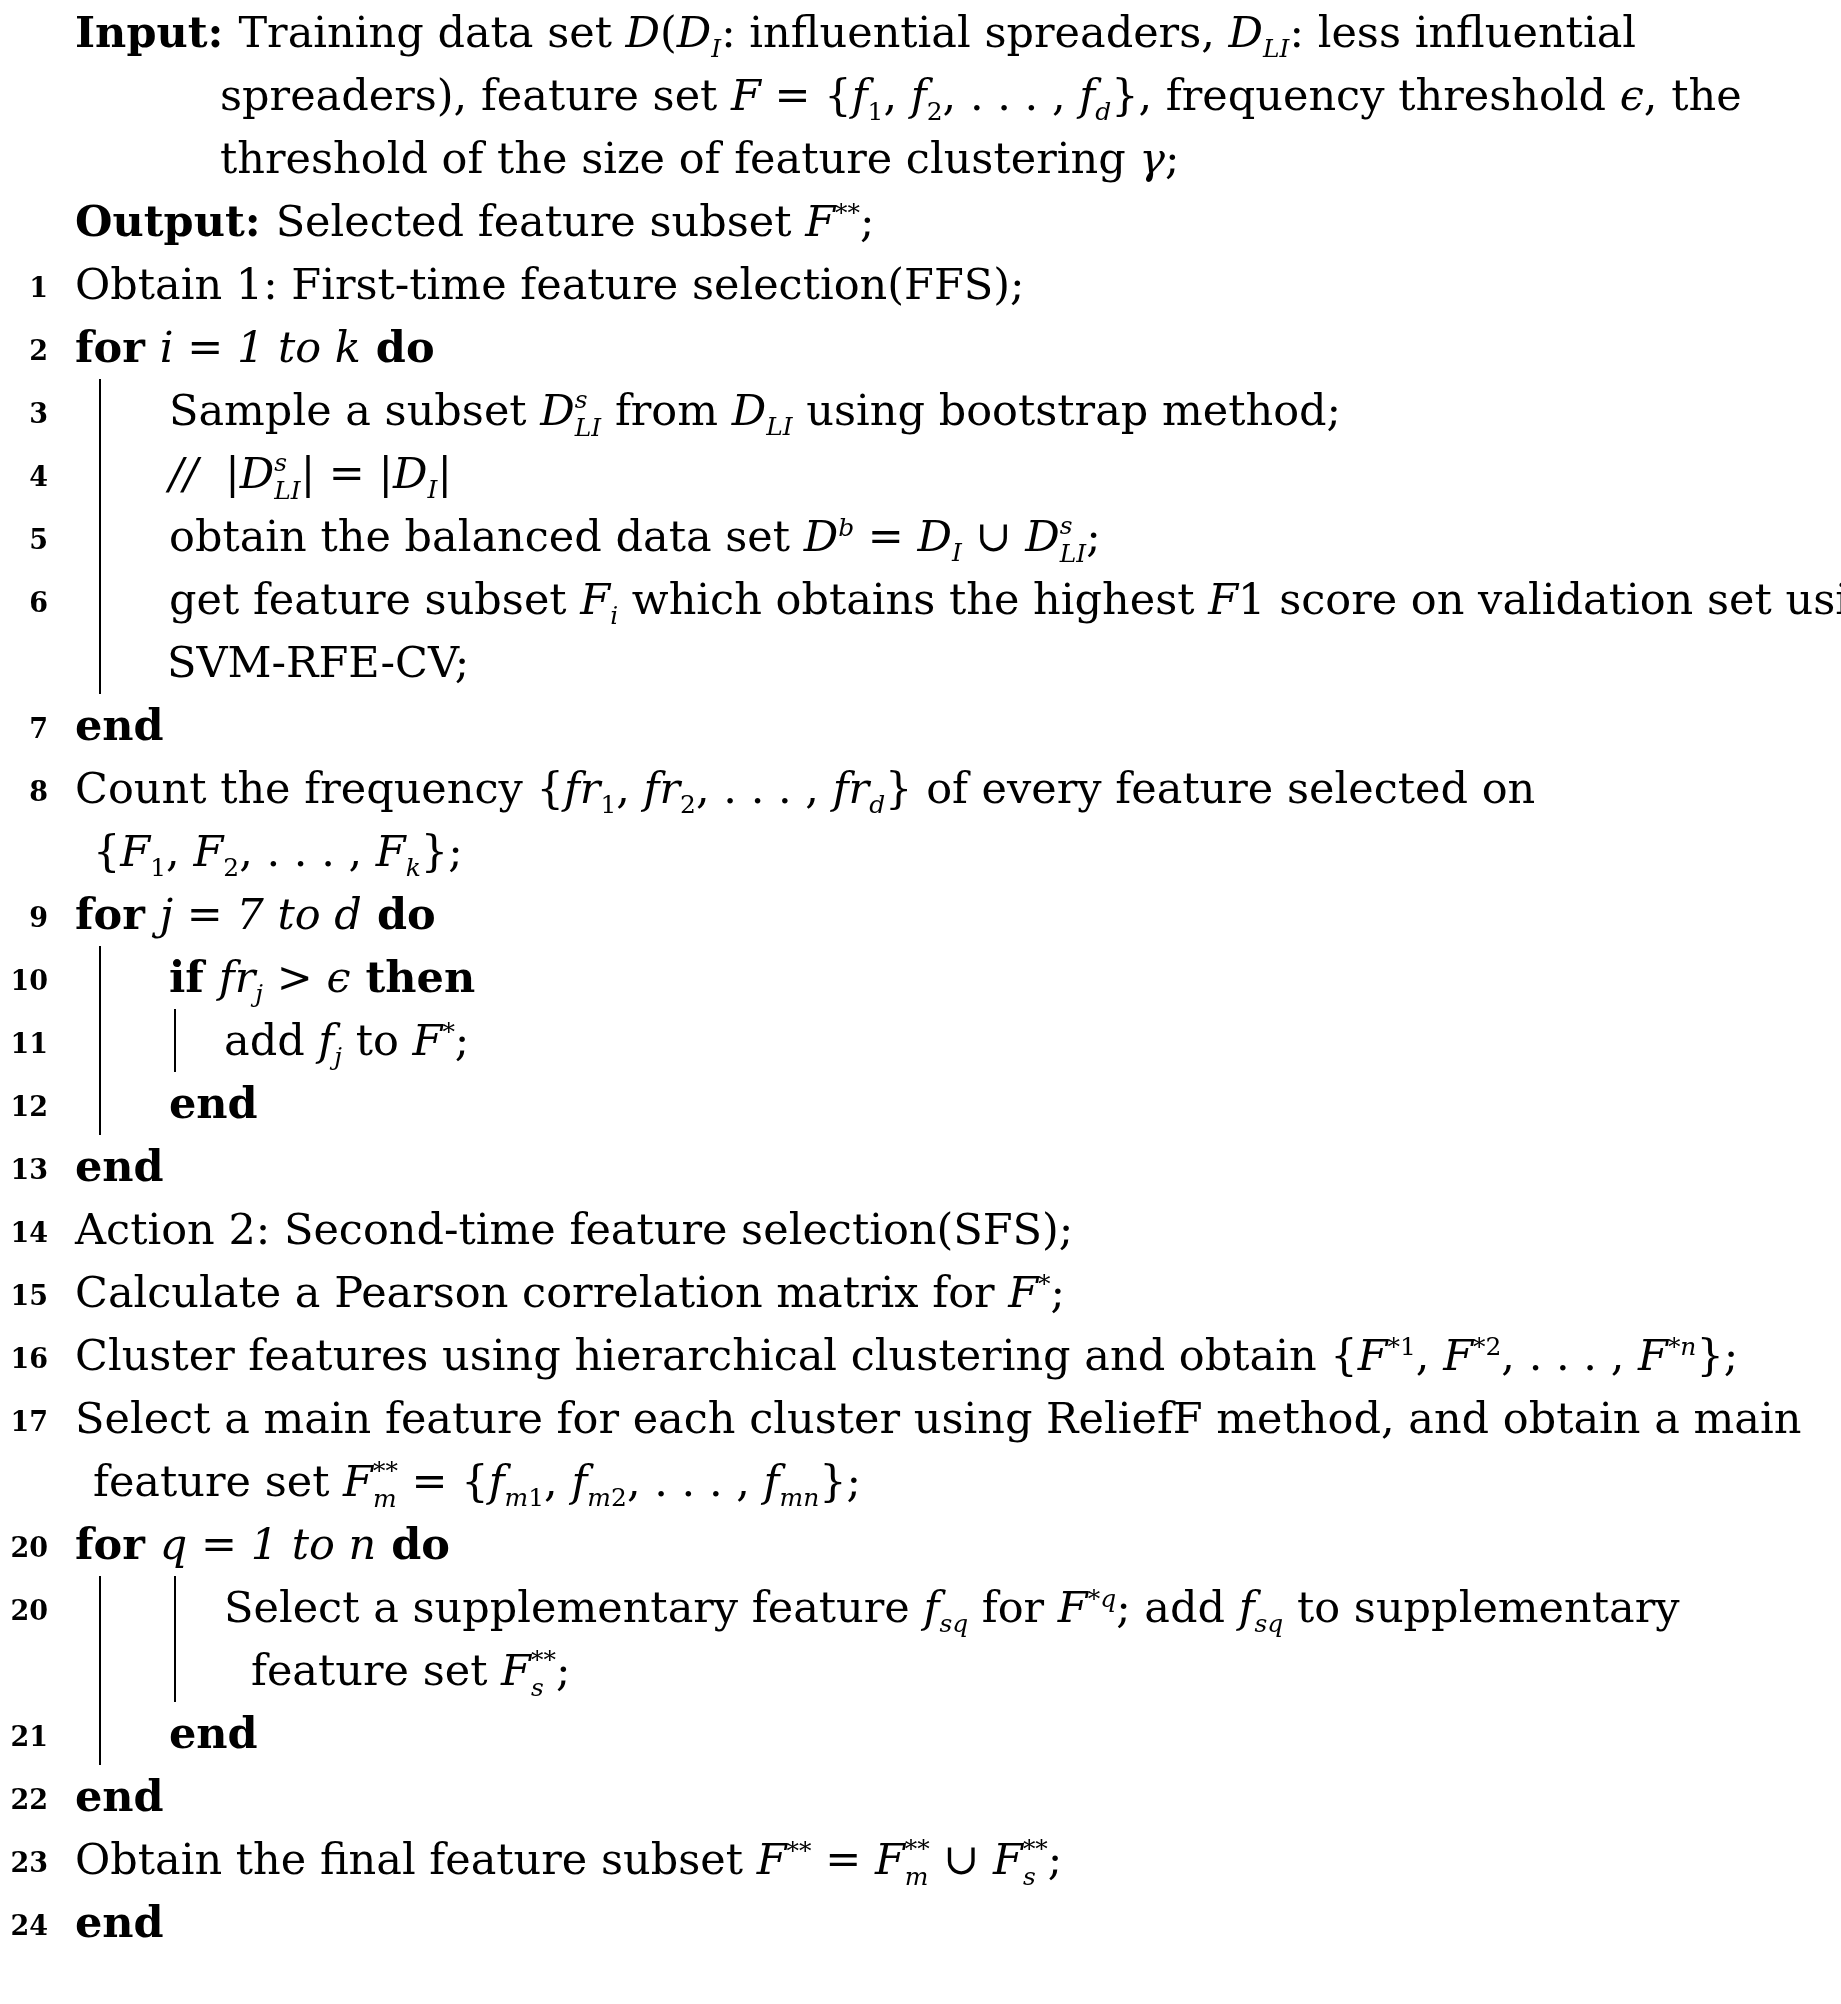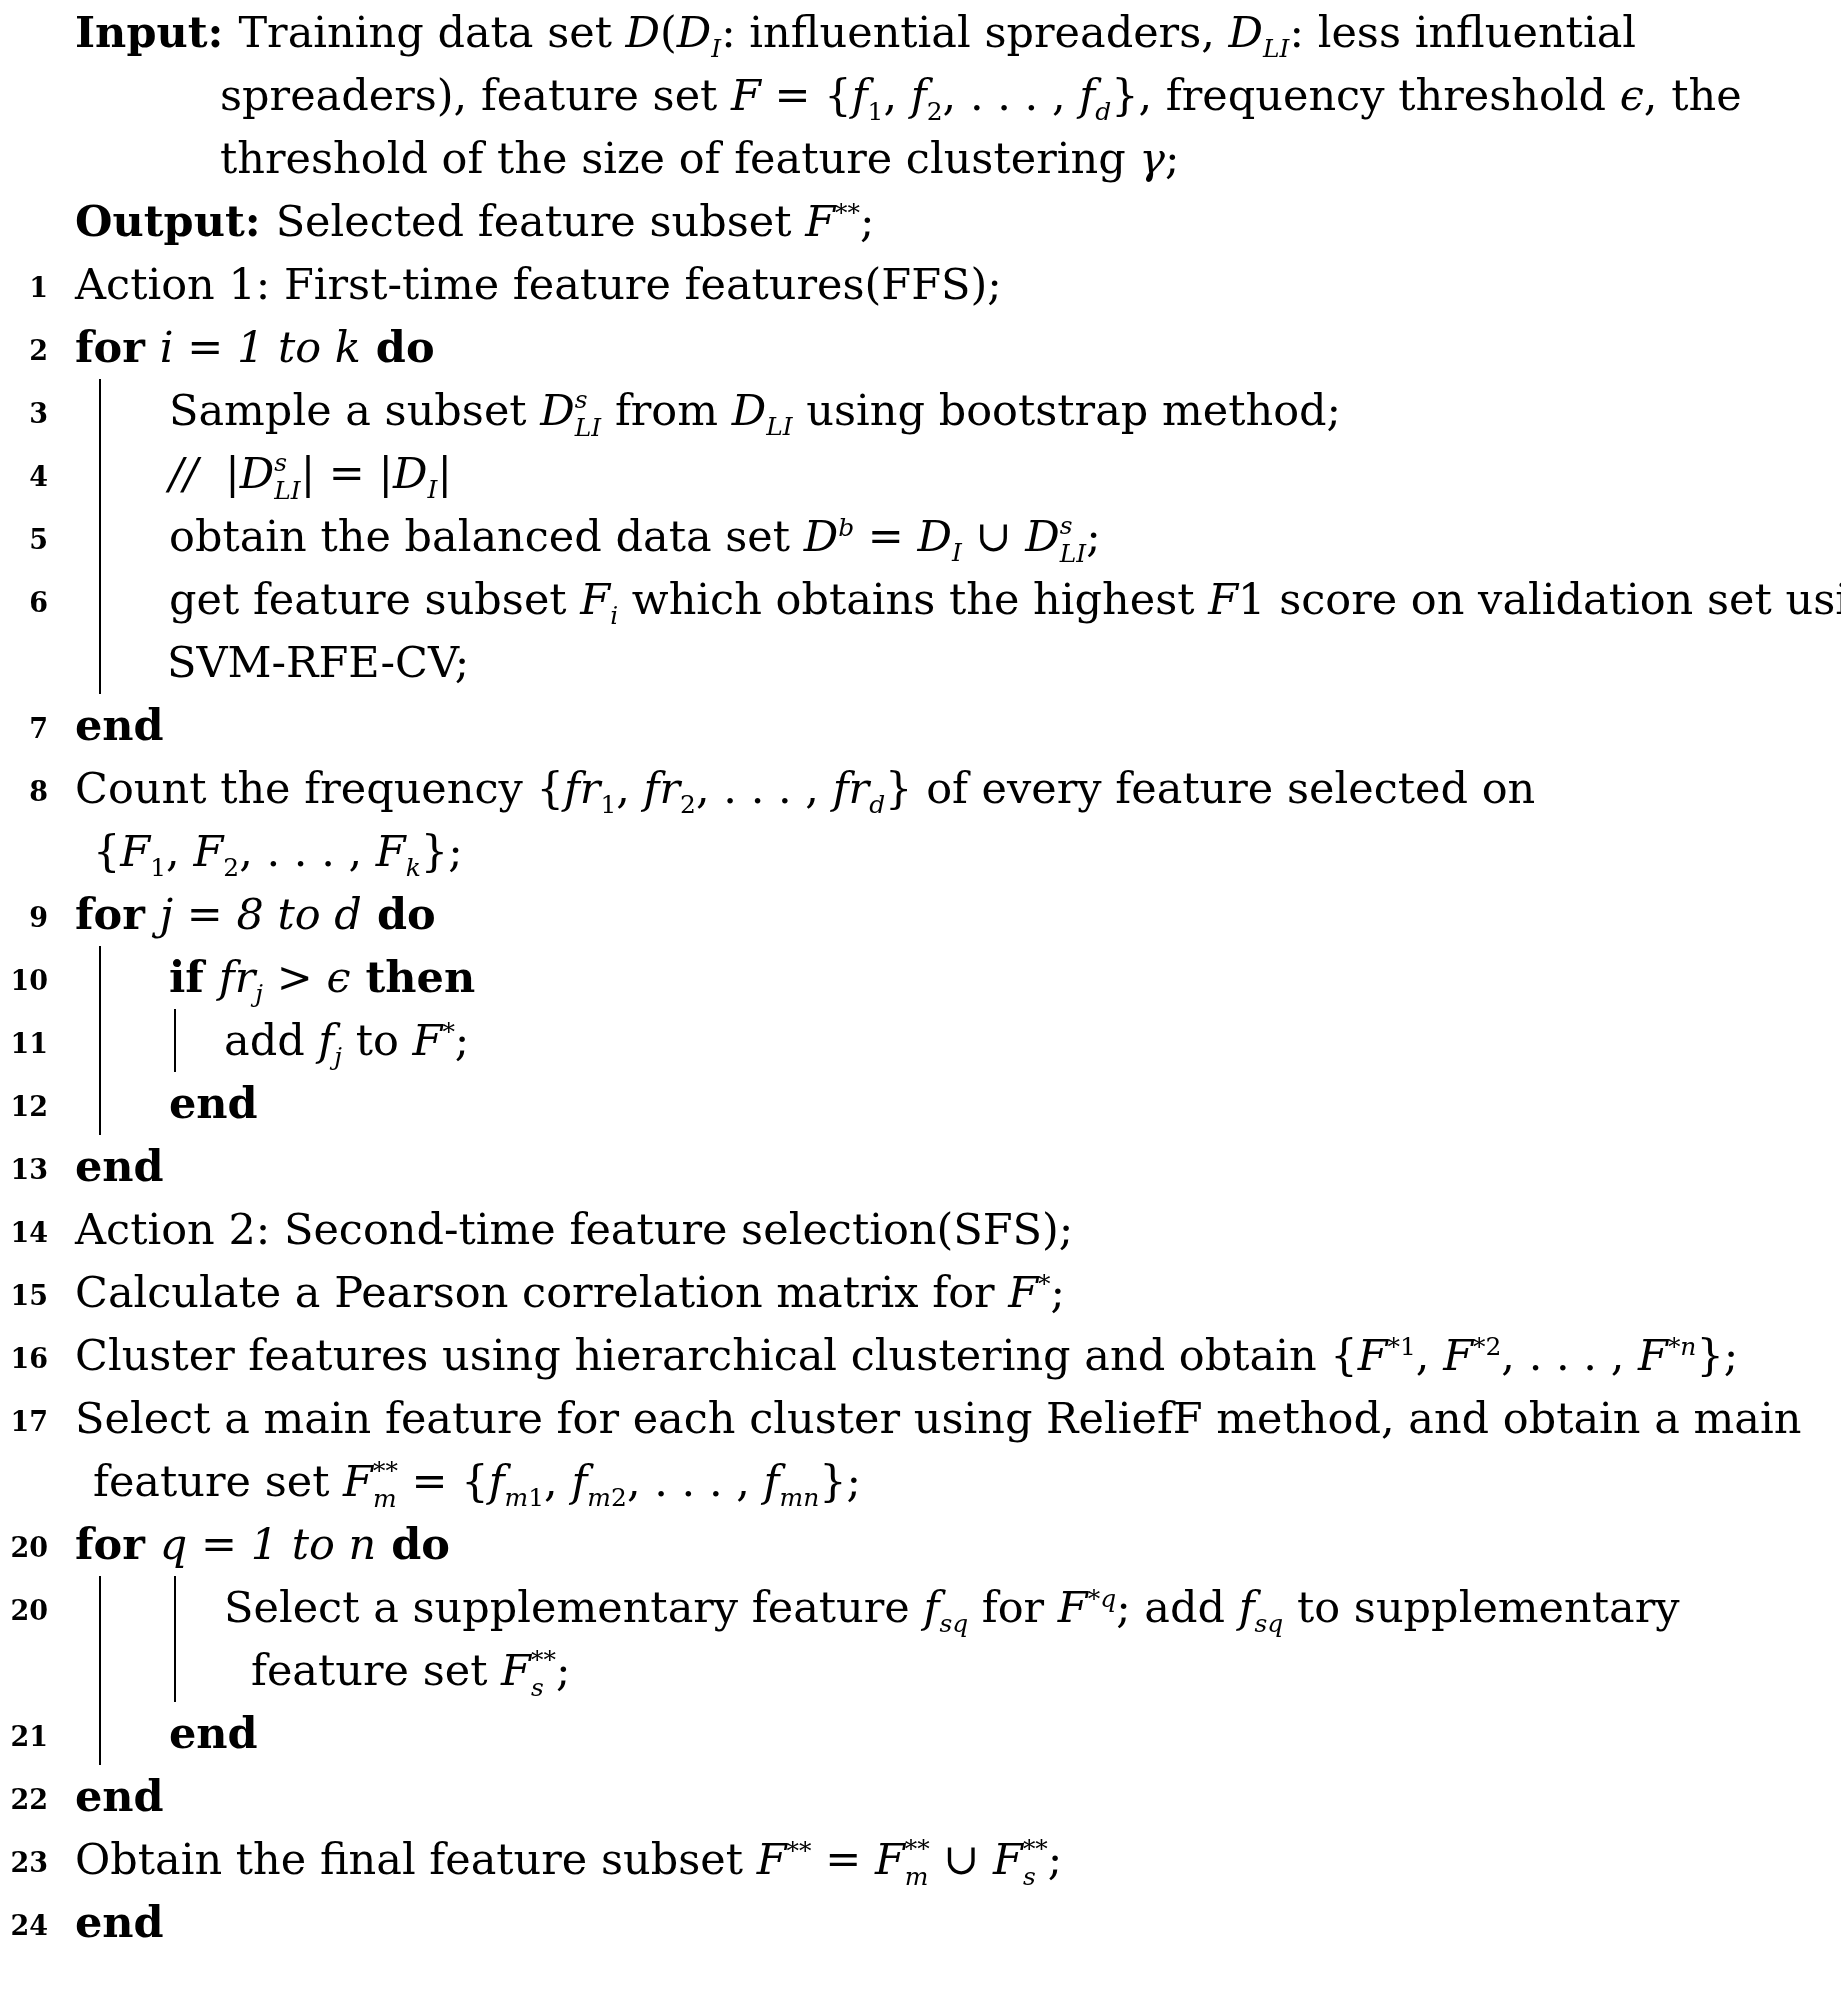--- a/index.html
+++ b/index.html
@@ -79,31 +79,31 @@
   .ss span { display: block; }
 </style>
 </head>
 <body>
 
 <div id="algorithm">
     <div class="line hdr"><span class="content"><span class="b">Input: </span><span>Training data set </span><span class="i">D</span><span>(</span><span class="i">D</span><span class="sub i">I</span><span>: influential spreaders, </span><span class="i">D</span><span class="sub i">LI</span><span>: less influential</span></span></div>
     <div class="line hdrc"><span class="content"><span>spreaders), feature set </span><span class="i">F</span><span> = {</span><span class="i">f</span><span class="sub">1</span><span>, </span><span class="i">f</span><span class="sub">2</span><span>, . . . , </span><span class="i">f</span><span class="sub i">d</span><span>}, frequency threshold </span><span class="i">ϵ</span><span>, the</span></span></div>
     <div class="line hdrc"><span class="content"><span>threshold of the size of feature clustering </span><span class="i">γ</span><span>;</span></span></div>
     <div class="line hdr"><span class="content"><span class="b">Output: </span><span>Selected feature subset </span><span class="i">F</span><span class="sup">**</span><span>;</span></span></div>
-    <div class="line lv0"><span class="num">1</span><span class="content"><span>Action 1: First-time feature features(FFS);</span></span></div>
+    <div class="line lv0"><span class="num">1</span><span class="content"><span>Obtain 1: First-time feature selection(FFS);</span></span></div>
     <div class="line lv0"><span class="num">2</span><span class="content"><span class="b">for </span><span class="i">i = 1 to k</span><span class="b"> do</span></span></div>
     <div class="line lv1"><span class="rule r1"></span><span class="num">3</span><span class="content"><span>Sample a subset </span><span class="ssw"><span class="i">D</span><span class="ss"><span>s</span><span>LI</span></span></span><span> from </span><span class="i">D</span><span class="sub i">LI</span><span> using bootstrap method;</span></span></div>
     <div class="line lv1"><span class="rule r1"></span><span class="num">4</span><span class="content"><span class="i">// </span><span> |</span><span class="ssw"><span class="i">D</span><span class="ss"><span>s</span><span>LI</span></span></span><span>| = |</span><span class="i">D</span><span class="sub i">I</span><span>|</span></span></div>
     <div class="line lv1"><span class="rule r1"></span><span class="num">5</span><span class="content"><span>obtain the balanced data set </span><span class="i">D</span><span class="sup i">b</span><span> = </span><span class="i">D</span><span class="sub i">I</span><span> ∪ </span><span class="ssw"><span class="i">D</span><span class="ss"><span>s</span><span>LI</span></span></span><span>;</span></span></div>
     <div class="line lv1"><span class="rule r1"></span><span class="num">6</span><span class="content"><span>get feature subset </span><span class="i">F</span><span class="sub i">i</span><span> which obtains the highest </span><span class="i">F</span><span>1 score on validation set using</span></span></div>
     <div class="line c1"><span class="rule r1"></span><span class="content"><span>SVM-RFE-CV;</span></span></div>
     <div class="line lv0"><span class="num">7</span><span class="content"><span class="b">end</span></span></div>
     <div class="line lv0"><span class="num">8</span><span class="content"><span>Count the frequency {</span><span class="i">fr</span><span class="sub">1</span><span>, </span><span class="i">fr</span><span class="sub">2</span><span>, . . . , </span><span class="i">fr</span><span class="sub i">d</span><span>} of every feature selected on</span></span></div>
     <div class="line c0"><span class="content"><span>{</span><span class="i">F</span><span class="sub">1</span><span>, </span><span class="i">F</span><span class="sub">2</span><span>, . . . , </span><span class="i">F</span><span class="sub i">k</span><span>};</span></span></div>
-    <div class="line lv0"><span class="num">9</span><span class="content"><span class="b">for </span><span class="i">j = 8 to d</span><span class="b"> do</span></span></div>
+    <div class="line lv0"><span class="num">9</span><span class="content"><span class="b">for </span><span class="i">j = 7 to d</span><span class="b"> do</span></span></div>
     <div class="line lv1"><span class="rule r1"></span><span class="num">10</span><span class="content"><span class="b">if </span><span class="i">fr</span><span class="sub i">j</span><span> &gt; </span><span class="i">ϵ</span><span class="b"> then</span></span></div>
     <div class="line lv2"><span class="rule r1"></span><span class="rule r2"></span><span class="num">11</span><span class="content"><span>add </span><span class="i">f</span><span class="sub i">j</span><span> to </span><span class="i">F</span><span class="sup">*</span><span>;</span></span></div>
     <div class="line lv1"><span class="rule r1"></span><span class="num">12</span><span class="content"><span class="b">end</span></span></div>
     <div class="line lv0"><span class="num">13</span><span class="content"><span class="b">end</span></span></div>
     <div class="line lv0"><span class="num">14</span><span class="content"><span>Action 2: Second-time feature selection(SFS);</span></span></div>
     <div class="line lv0"><span class="num">15</span><span class="content"><span>Calculate a Pearson correlation matrix for </span><span class="i">F</span><span class="sup">*</span><span>;</span></span></div>
     <div class="line lv0"><span class="num">16</span><span class="content"><span>Cluster features using hierarchical clustering and obtain {</span><span class="i">F</span><span class="sup">*1</span><span>, </span><span class="i">F</span><span class="sup">*2</span><span>, . . . , </span><span class="i">F</span><span class="sup">*</span><span class="sup i">n</span><span>};</span></span></div>
     <div class="line lv0"><span class="num">17</span><span class="content"><span>Select a main feature for each cluster using ReliefF method, and obtain a main</span></span></div>
     <div class="line c0"><span class="content"><span>feature set </span><span class="ssw"><span class="i">F</span><span class="ss"><span>**</span><span>m</span></span></span><span> = {</span><span class="i">f</span><span class="sub i">m</span><span class="sub">1</span><span>, </span><span class="i">f</span><span class="sub i">m</span><span class="sub">2</span><span>, . . . , </span><span class="i">f</span><span class="sub i">mn</span><span>};</span></span></div>
     <div class="line lv0"><span class="num">20</span><span class="content"><span class="b">for </span><span class="i">q = 1 to n</span><span class="b"> do</span></span></div>

